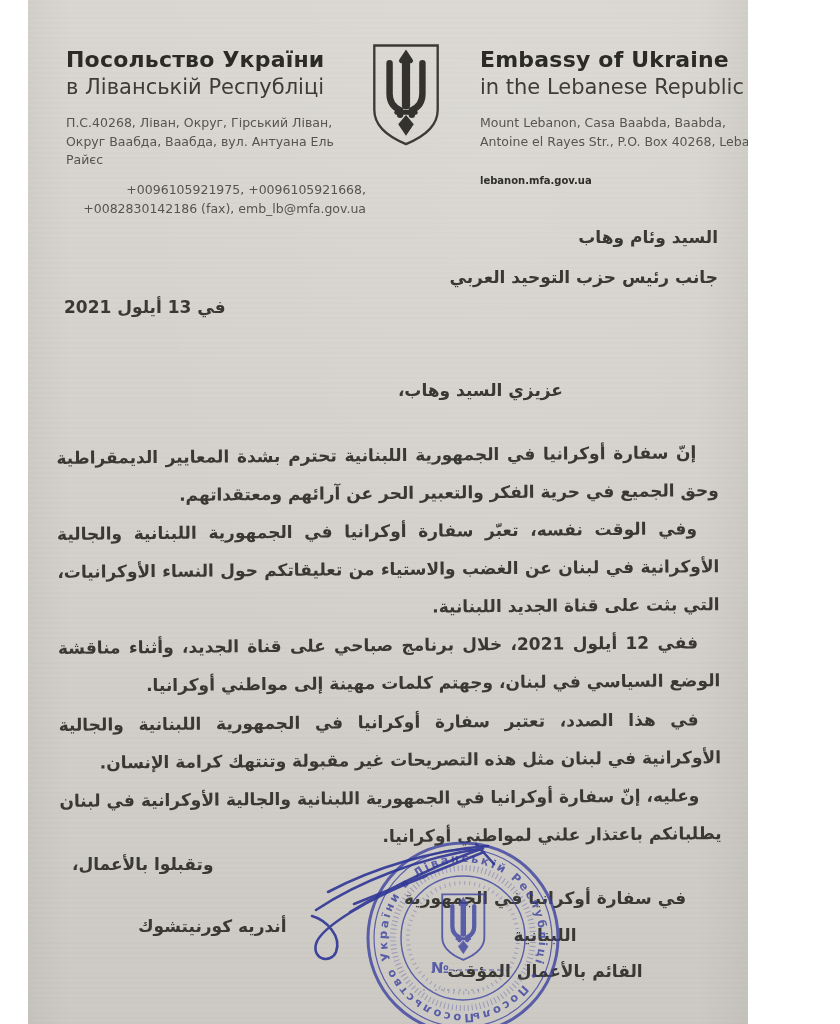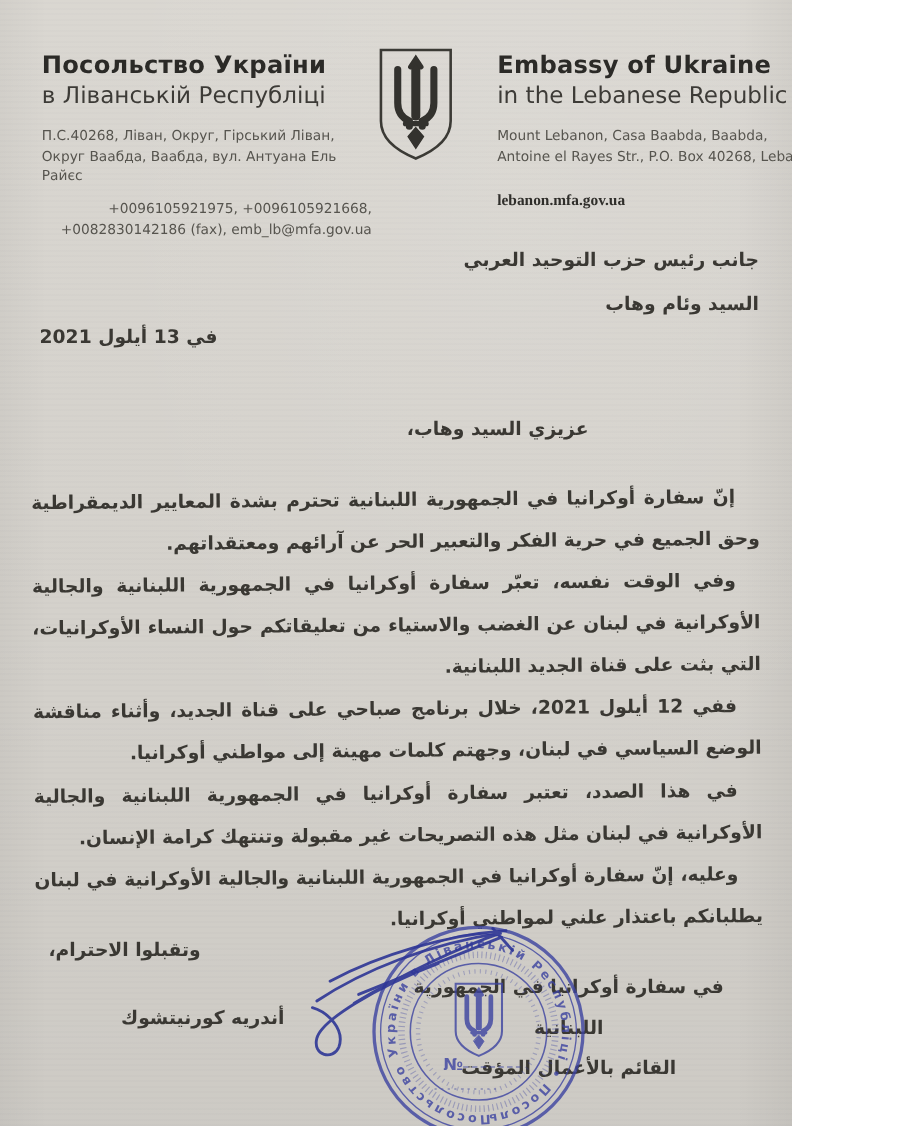--- a/index.html
+++ b/index.html
@@ -6,29 +6,30 @@
   body{width:840px;height:1024px;overflow:hidden;font-family:"DejaVu Sans","Liberation Sans",sans-serif;}
   .page{
     position:relative;width:720px;height:1024px;overflow:hidden;
     background-color:#d8d5cf;
     background-image:
       radial-gradient(ellipse at 65% 15%, rgba(255,255,255,0.07), rgba(255,255,255,0) 60%),
       linear-gradient(90deg, rgba(0,0,0,0.035) 0%, rgba(0,0,0,0) 6%, rgba(0,0,0,0) 93%, rgba(0,0,0,0.045) 100%),
       linear-gradient(180deg, rgba(255,255,255,0.05) 0%, rgba(0,0,0,0.02) 55%, rgba(0,0,0,0.05) 100%),
       repeating-linear-gradient(0deg, rgba(0,0,0,0.012) 0 2px, rgba(0,0,0,0) 2px 5px);
     color:#36342f;
+    margin-left:28px;
   }
   
   .hdr-left{position:absolute;left:38px;top:46px;width:300px;}
   .hdr-right{position:absolute;left:452px;top:46px;width:345px;}
   .hdr-title{font-size:22px;font-weight:700;color:#2b2a27;letter-spacing:.2px;line-height:1.25;}
   .hdr-sub{font-size:21px;font-weight:400;color:#3d3b37;line-height:1.3;}
   .hdr-addr{margin-top:13px;font-size:12.5px;color:#56544e;line-height:1.5;}
   .hdr-contact{margin-top:11px;font-size:12.5px;color:#56544e;line-height:1.5;text-align:right;}
-  .hdr-site{margin-top:24px;font-size:14px;font-weight:700;color:#2f2e2a;font-family:Liberation Serif, serif;}
+  .hdr-site{margin-top:24px;font-size:10px;font-weight:700;color:#2f2e2a;}
   .emblem{position:absolute;left:336px;top:42px;width:84px;height:108px;}
   
   .ar{direction:rtl;font-family:"DejaVu Sans","Liberation Sans",sans-serif;font-weight:700;color:#3a3833;}
   .recipient{position:absolute;right:30px;top:218px;text-align:right;font-size:17px;line-height:2.35;}
   .date-line{position:absolute;left:36px;top:297px;font-size:17px;}
   .salutation{position:absolute;right:185px;top:380px;font-size:17px;}
   .body-text{position:absolute;left:30px;right:28px;top:436px;font-size:17px;line-height:2.24;text-align:justify;transform:rotate(-0.5deg);}
   .body-text p{margin:0;text-indent:22px;}
   
   .close-left{position:absolute;left:44px;top:854px;font-size:17px;}
@@ -82,37 +83,37 @@
     <div class="hdr-title">Embassy of Ukraine</div>
     <div class="hdr-sub">in the Lebanese Republic</div>
     <div class="hdr-addr">
       <div>Mount Lebanon, Casa Baabda, Baabda,</div>
       <div>Antoine el Rayes Str., P.O. Box 40268, Lebanon</div>
     </div>
     <div class="hdr-site">lebanon.mfa.gov.ua</div>
   </div>
 
   <div class="recipient ar" lang="ar">
+    <div>السيد وئام وهاب</div>
     <div>جانب رئيس حزب التوحيد العربي</div>
-    <div>السيد وئام وهاب</div>
   </div>
 
   <div class="date-line ar" lang="ar">في 13 أيلول 2021</div>
 
   <div class="salutation ar" lang="ar">عزيزي السيد وهاب،</div>
 
   <div class="body-text ar" lang="ar">
     <p>إنّ سفارة أوكرانيا في الجمهورية اللبنانية تحترم بشدة المعايير الديمقراطية وحق الجميع في حرية الفكر والتعبير الحر عن آرائهم ومعتقداتهم.</p>
     <p>وفي الوقت نفسه، تعبّر سفارة أوكرانيا في الجمهورية اللبنانية والجالية الأوكرانية في لبنان عن الغضب والاستياء من تعليقاتكم حول النساء الأوكرانيات، التي بثت على قناة الجديد اللبنانية.</p>
     <p>ففي 12 أيلول 2021، خلال برنامج صباحي على قناة الجديد، وأثناء مناقشة الوضع السياسي في لبنان، وجهتم كلمات مهينة إلى مواطني أوكرانيا.</p>
     <p>في هذا الصدد، تعتبر سفارة أوكرانيا في الجمهورية اللبنانية والجالية الأوكرانية في لبنان مثل هذه التصريحات غير مقبولة وتنتهك كرامة الإنسان.</p>
     <p>وعليه، إنّ سفارة أوكرانيا في الجمهورية اللبنانية والجالية الأوكرانية في لبنان يطلبانكم باعتذار علني لمواطني أوكرانيا.</p>
   </div>
 
-  <div class="close-left ar" lang="ar">وتقبلوا الاحترام،</div>
+  <div class="close-left ar" lang="ar">وتقبلوا بالأعمال،</div>
   <div class="signer-name ar" lang="ar">أندريه كورنيتشوك</div>
 
   <div class="close-right ar" lang="ar">
     <div>في سفارة أوكرانيا في الجمهورية اللبنانية</div>
     <div>القائم بالأعمال المؤقت</div>
   </div>
 
   <svg class="stamp-svg" viewBox="0 0 320 260">
     <g transform="translate(155,138)" opacity="0.8">
       <circle r="95" fill="none" stroke="#3c43a0" stroke-width="3"></circle>

